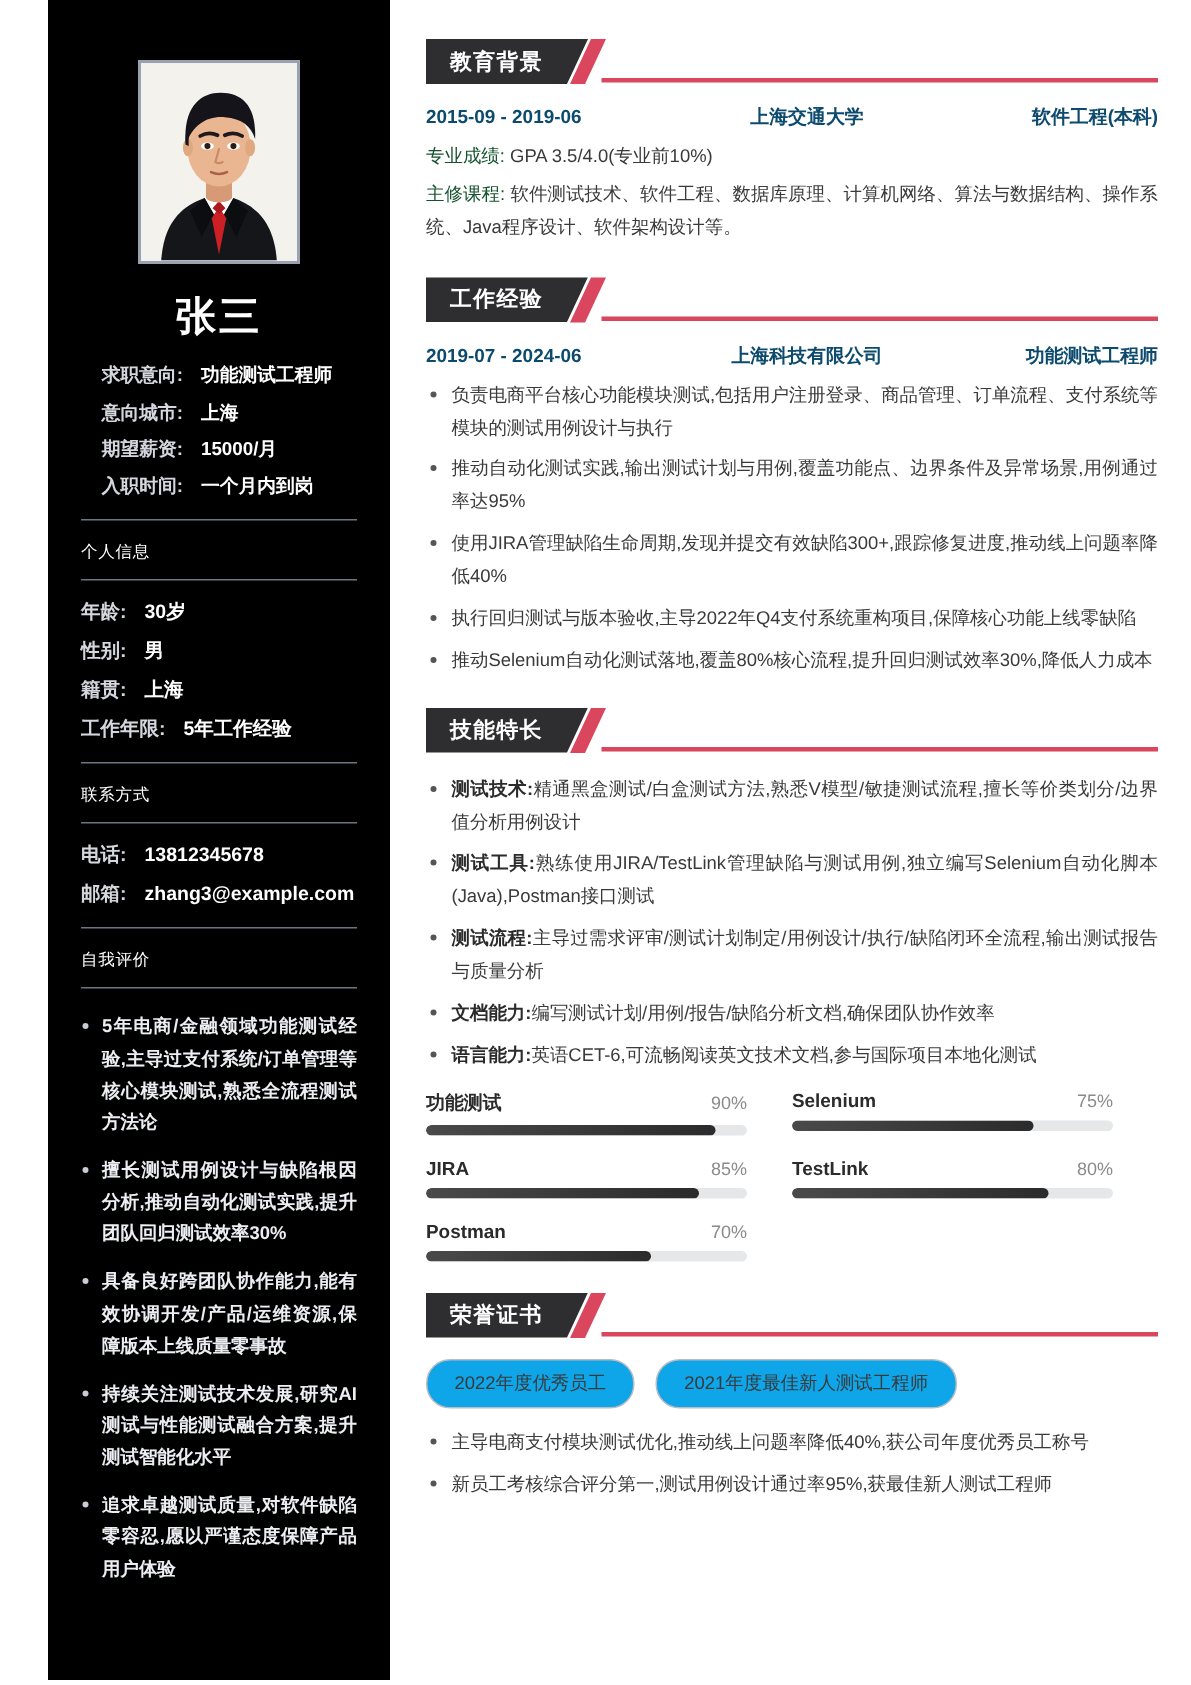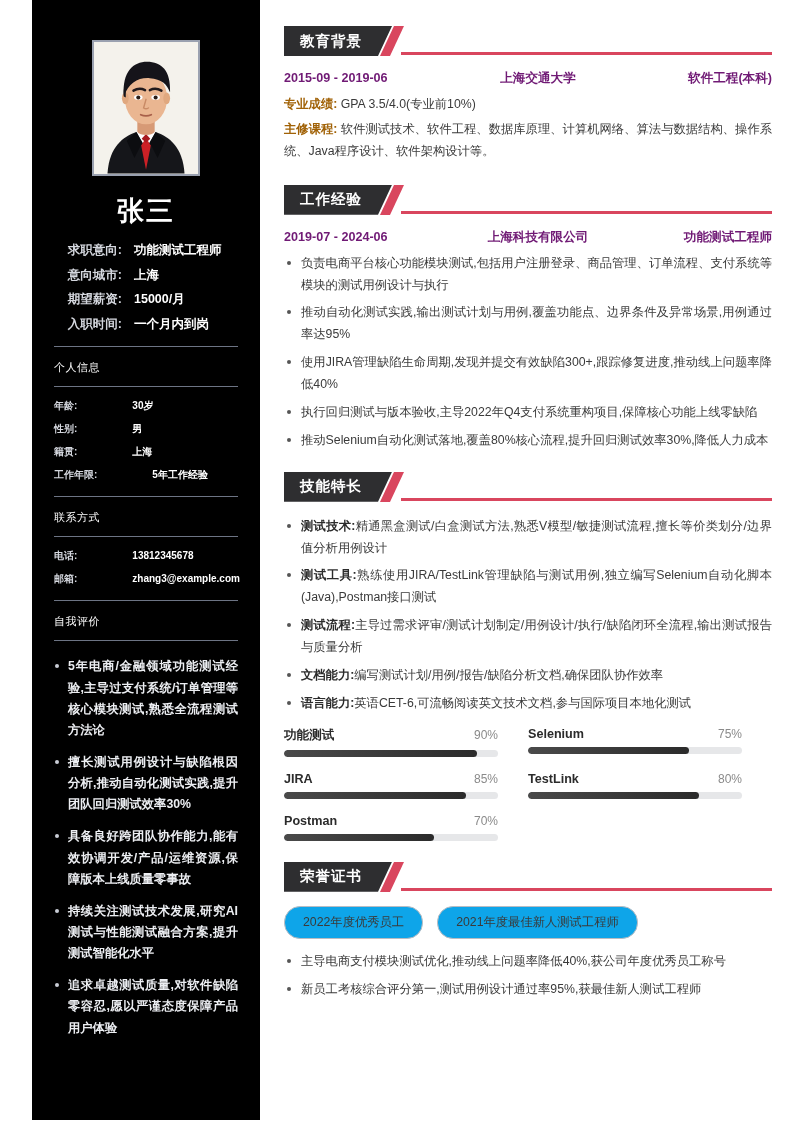--- a/index.html
+++ b/index.html
@@ -38,21 +38,21 @@
 
   .divider { height: 1px; background: #6d7484; margin: 16px 0 0; }
 
   .side-head {
     font-size: 11px; font-weight: 400; color: #fff;
     margin: 13px 0 0; letter-spacing: .5px;
   }
   .side-head-rule { height: 1px; background: #6d7484; margin-top: 11px; }
 
   .kv-list { margin-top: 14px; }
-  .kv-row { display: flex; font-size: 10px; margin-bottom: 13px; line-height: 1; gap: 43px; }
+  .kv-row { display: flex; font-size: 13px; margin-bottom: 13px; line-height: 1; }
   .kv-row .lbl { color: #d4d7de; font-weight: 700; flex: none; }
   .kv-row .val { color: #ffffff; font-weight: 700; margin-left: 12px; }
 
   .eval-list { margin-top: 15px; list-style: none; }
   .eval-list li {
     position: relative; padding-left: 14px; font-size: 12.3px;
     line-height: 1.72; color: #eceef2; margin-bottom: 11px; font-weight: 700;
     text-align: justify;
   }
   .eval-list li::before {
@@ -75,27 +75,27 @@
   .sec-slash {
     position: absolute; top: 0; height: 30px; width: 10px;
     background: #d9465e;
     transform: skewX(-25deg);
   }
   .sec-line {
     position: absolute; bottom: 1px; height: 3px; right: 0;
     background: #d9465e;
   }
 
-  .row3 { display: flex; align-items: baseline; font-size: 12.6px; font-weight: 700; color: #701a75; margin-bottom: 7px;}
+  .row3 { display: flex; align-items: baseline; font-size: 12.6px; font-weight: 700; color: #0c4a6e; margin-bottom: 7px;}
   .row3 .c1 { width: 170px; flex: none; }
   .row3 .c2 { flex: 1; text-align: center; }
   .row3 .c3 { width: 150px; flex: none; text-align: right; }
 
   .line-kv { font-size: 12.3px; line-height: 1.78; color: #3a3a3a; margin-bottom: 3px; text-align: justify;}
-  .line-kv b { color: #a16207; font-weight: 700; }
+  .line-kv b { color: #14532d; font-weight: 400; }
 
   ul.bullets { list-style: none; margin-top: 4px; }
   ul.bullets li {
     position: relative; padding-left: 17px; font-size: 12.3px;
     line-height: 1.78; color: #3a3a3a; margin-bottom: 6px; text-align: justify;
   }
   ul.bullets li::before {
     content: ""; position: absolute; left: 3px; top: 8px;
     width: 4px; height: 4px; border-radius: 50%; background: #555;
   }

